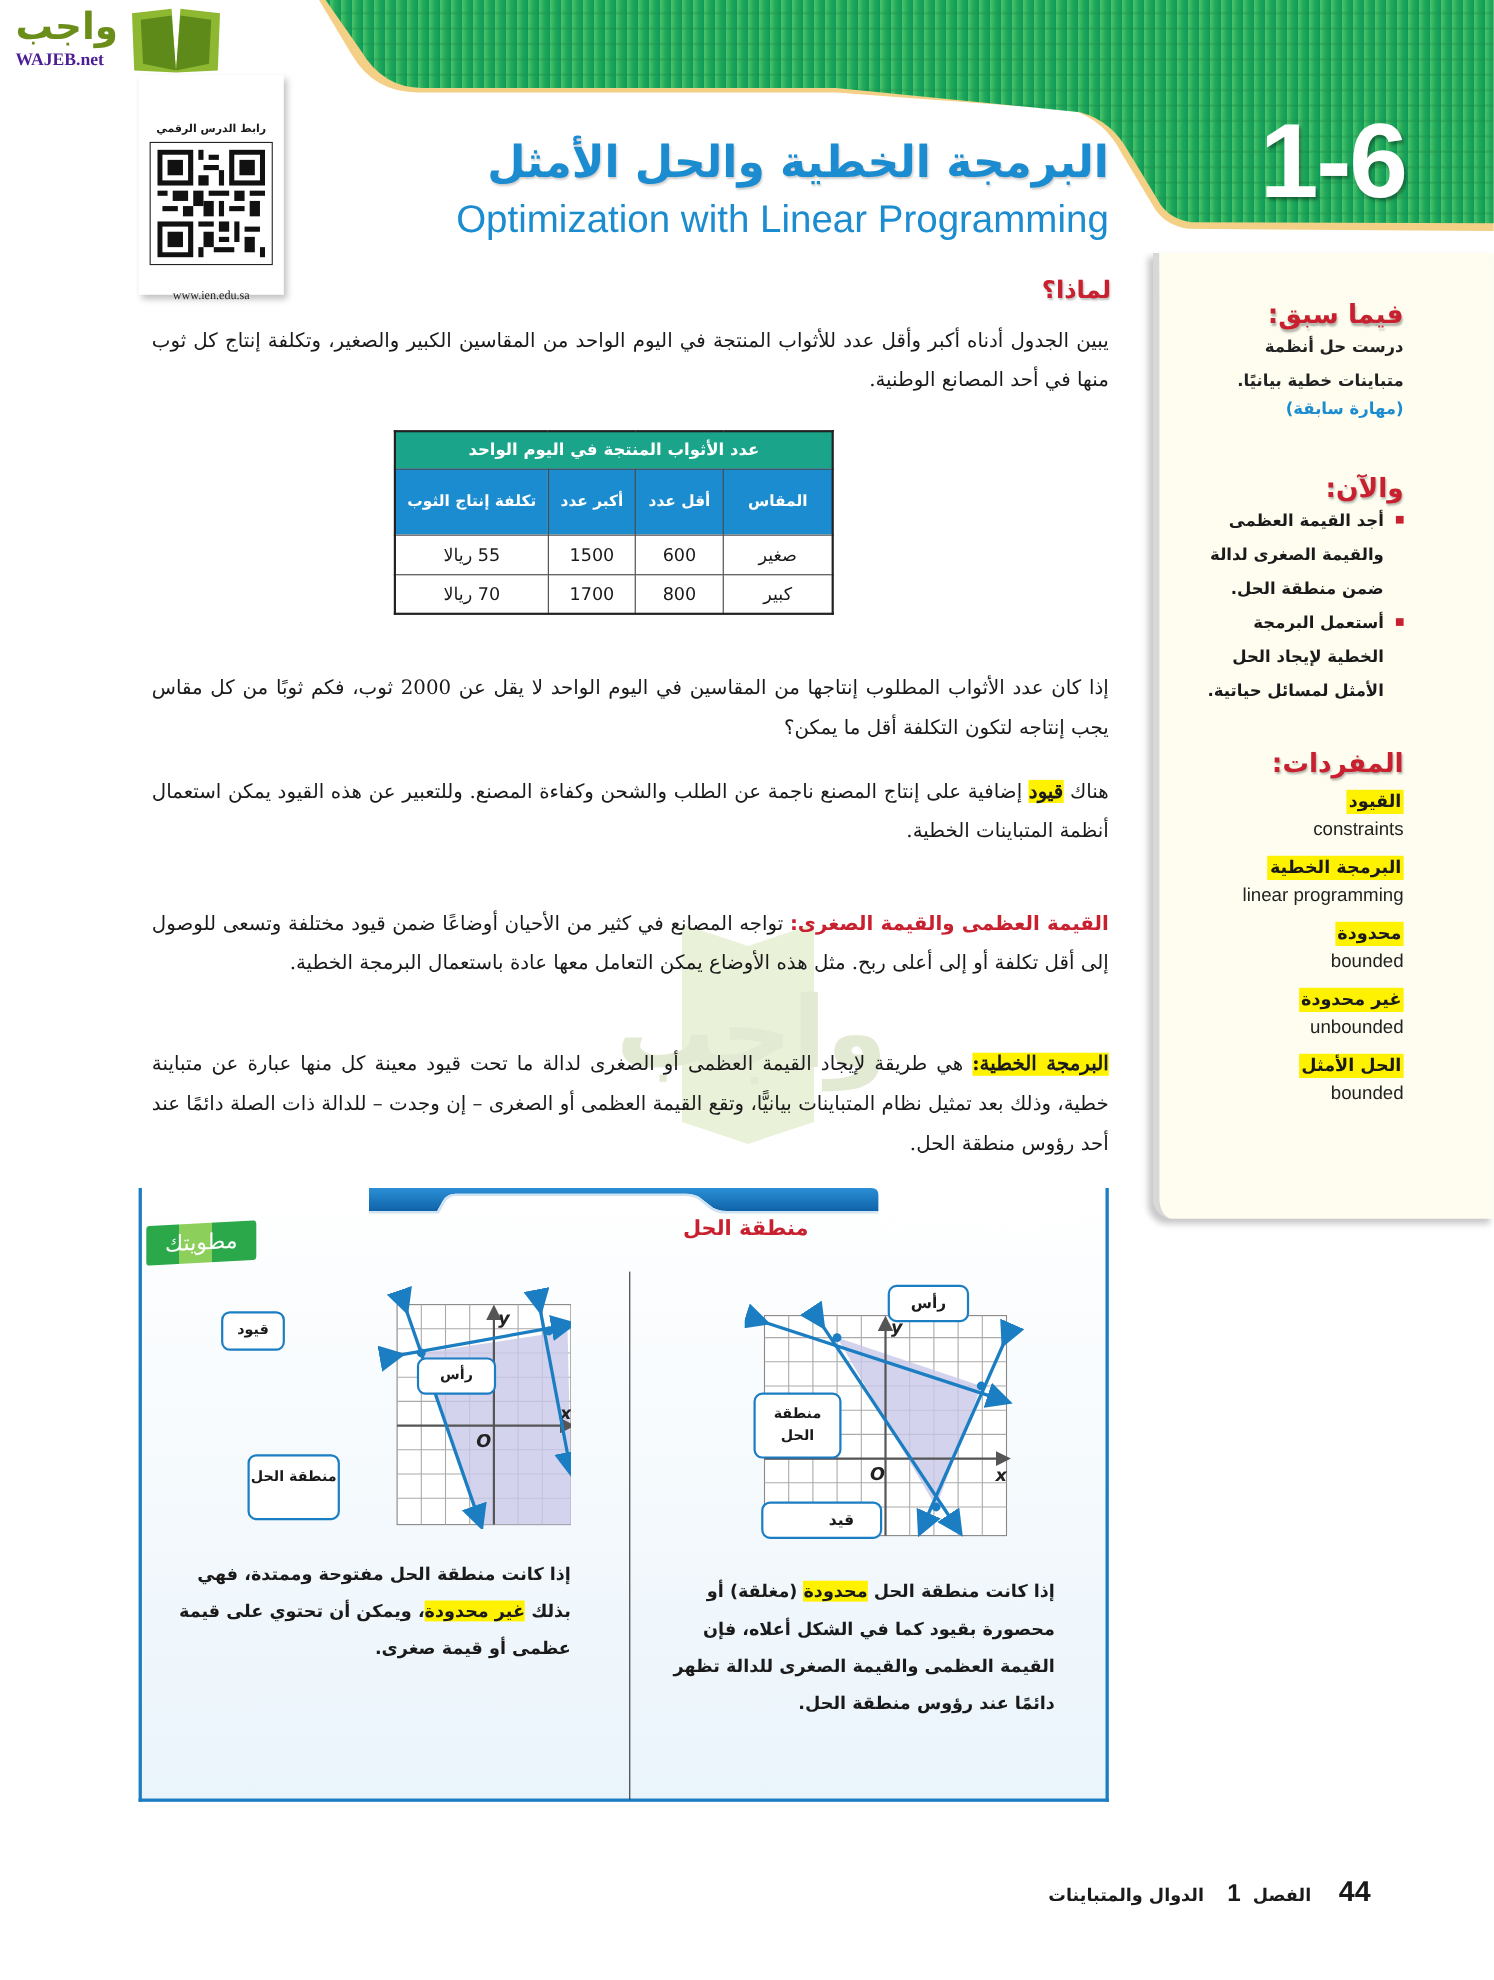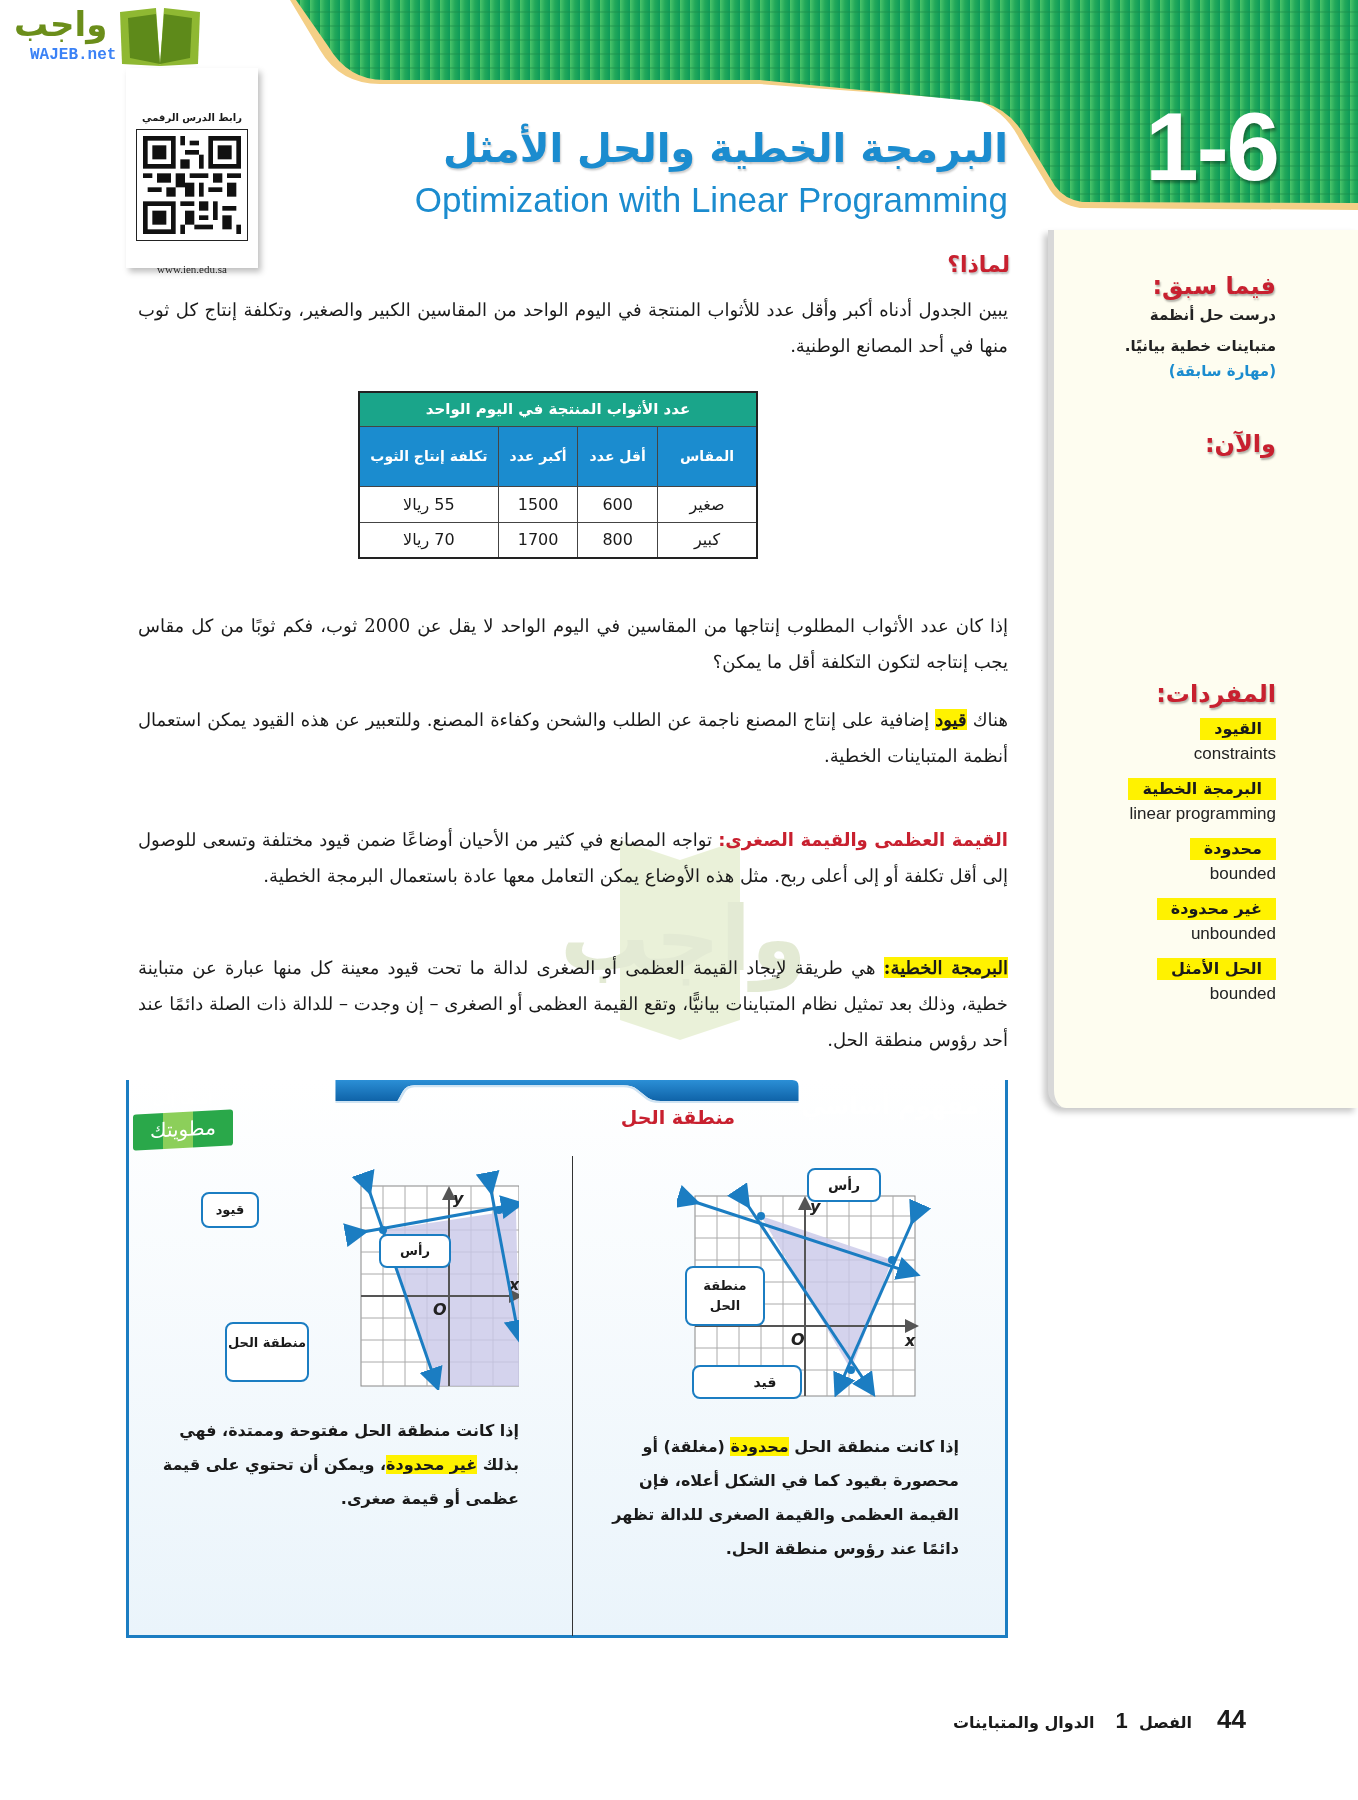--- a/index.html
+++ b/index.html
@@ -7,21 +7,21 @@
   body { position: relative; font-family: "DejaVu Sans", sans-serif; color: #1a1a1a; }
 
   
   .banner { position: absolute; left: 0; top: 0; width: 1358px; height: 230px; }
   .banner svg { position: absolute; left: 0; top: 0; }
   .lesson-num { position: absolute; right: 80px; top: 92px; font-family: "Liberation Sans", sans-serif; font-weight: bold; font-size: 96px; color: #ffffff; letter-spacing: -2px; text-shadow: 2px 3px 3px rgba(0,0,0,0.35); }
 
   
   .logo { position: absolute; left: 12px; top: 4px; width: 180px; height: 64px; }
   .logo .ar { position: absolute; left: 2px; top: 0; font-size: 34px; font-weight: bold; color: #6b8e1a; direction: rtl; font-family: "DejaVu Sans", sans-serif; }
-  .logo .en { position: absolute; left: 18px; top: 42px; font-size: 16px; font-weight: bold; color: #3b82f6; font-family: Liberation Mono, monospace; }
+  .logo .en { position: absolute; left: 2px; top: 42px; font-size: 16px; font-weight: bold; color: #4c1d95; font-family: Liberation Serif, serif; }
   .logo .book { position: absolute; left: 106px; top: 2px; }
 
   
   .qr-card { position: absolute; left: 126px; top: 68px; width: 132px; height: 200px; background: #fff; box-shadow: 3px 4px 6px rgba(0,0,0,0.25); text-align: center; }
   .qr-card .qr-label { font-size: 10px; font-weight: bold; margin-top: 44px; direction: rtl; }
   .qr-card .qr-box { width: 112px; height: 112px; margin: 6px auto 0; border: 1px solid #222; padding: 6px; }
   .qr-card .qr-url { font-family: "Liberation Serif", serif; font-size: 11px; margin-top: 22px; color: #222; }
 
   
   .title-ar { position: absolute; right: 350px; top: 125px; font-size: 40px; font-weight: bold; color: #1b8ccf; direction: rtl; text-shadow: 1px 2px 2px rgba(0,0,0,0.2); }
@@ -30,21 +30,21 @@
   
   .sidebar { position: absolute; left: 1048px; top: 230px; width: 310px; height: 878px; background: #fefdf0; border-radius: 0 0 0 18px; box-shadow: -4px 4px 6px rgba(0,0,0,0.22); border-left: 6px solid #d8d8d8; }
   .sb-section { position: absolute; right: 82px; direction: rtl; text-align: right; }
   .sb-heading { font-size: 24px; font-weight: bold; color: #c8202f; text-shadow: 1px 2px 2px rgba(0,0,0,0.3); }
   .sb-text { font-size: 15px; font-weight: bold; line-height: 31px; color: #222; }
   .sb-skill { font-size: 15px; font-weight: bold; color: #1b8ccf; }
   .sb-bullets { list-style: none; }
   .sb-bullets li { position: relative; font-size: 15px; font-weight: bold; line-height: 31px; padding-right: 18px; }
   .sb-bullets li .bullet { position: absolute; right: 0; top: 11px; width: 7px; height: 7px; background: #c8202f; }
   .vocab-item { margin-top: 10px; }
-  .vocab-ar { display: inline-block; background: #fff200; font-size: 16px; font-weight: bold; padding: 0 14px; line-height: 22px; }
+  .vocab-ar { display: inline-block; background: #fff200; font-size: 16px; font-weight: bold; padding: 0 2px; line-height: 22px; }
   .vocab-en { font-family: "Liberation Sans", sans-serif; font-size: 17px; line-height: 28px; color: #222; direction: ltr; text-align: right; }
 
   
   .main { position: absolute; left: 138px; width: 870px; direction: rtl; text-align: justify; }
   .why-heading { position: absolute; right: 350px; top: 252px; font-size: 22px; font-weight: bold; color: #c8202f; direction: rtl; text-shadow: 1px 2px 2px rgba(0,0,0,0.25); }
   .para { font-family: "DejaVu Serif", serif; font-size: 18px; line-height: 36px; color: #1a1a1a; }
   .hl { background: #fff200; font-weight: bold; }
   .red-term { color: #c8202f; font-weight: bold; font-family: "DejaVu Sans", sans-serif; }
 
   
@@ -214,20 +214,24 @@
 
 <div class="sidebar">
   <div class="sb-section" style="top:42px;">
     <div class="sb-heading">فيما سبق:</div>
     <div class="sb-text" style="width:190px;">درست حل أنظمة متباينات خطية بيانيًا.</div>
     <div class="sb-skill">(مهارة سابقة)</div>
   </div>
 
   <div class="sb-section" style="top:200px;">
     <div class="sb-heading">والآن:</div>
+    <ul class="sb-bullets" style="width:190px;">
+      <li><span class="bullet"></span><span>أجد القيمة العظمى والقيمة الصغرى لدالة ضمن منطقة الحل.</span></li>
+      <li><span class="bullet"></span><span>أستعمل البرمجة الخطية لإيجاد الحل الأمثل لمسائل حياتية.</span></li>
+    </ul>
   </div>
 
   <div class="sb-section" style="top:450px;">
     <div class="sb-heading">المفردات:</div>
     <div class="vocab-item">
       <div><span class="vocab-ar">القيود</span></div>
       <div class="vocab-en">constraints</div>
     </div>
     <div class="vocab-item">
       <div><span class="vocab-ar">البرمجة الخطية</span></div>

